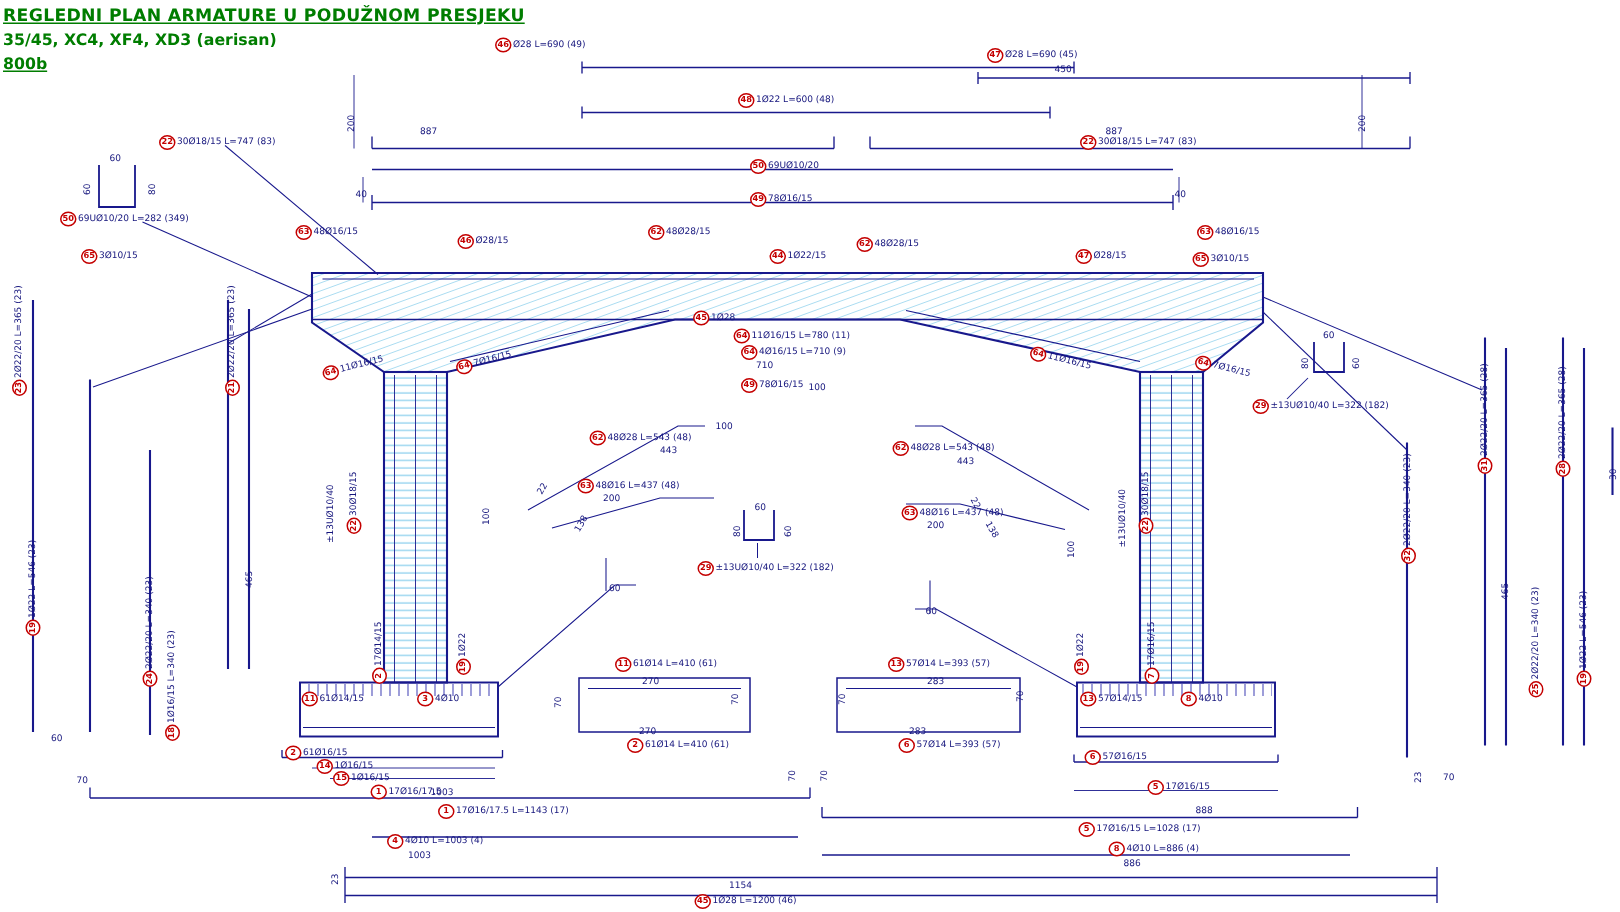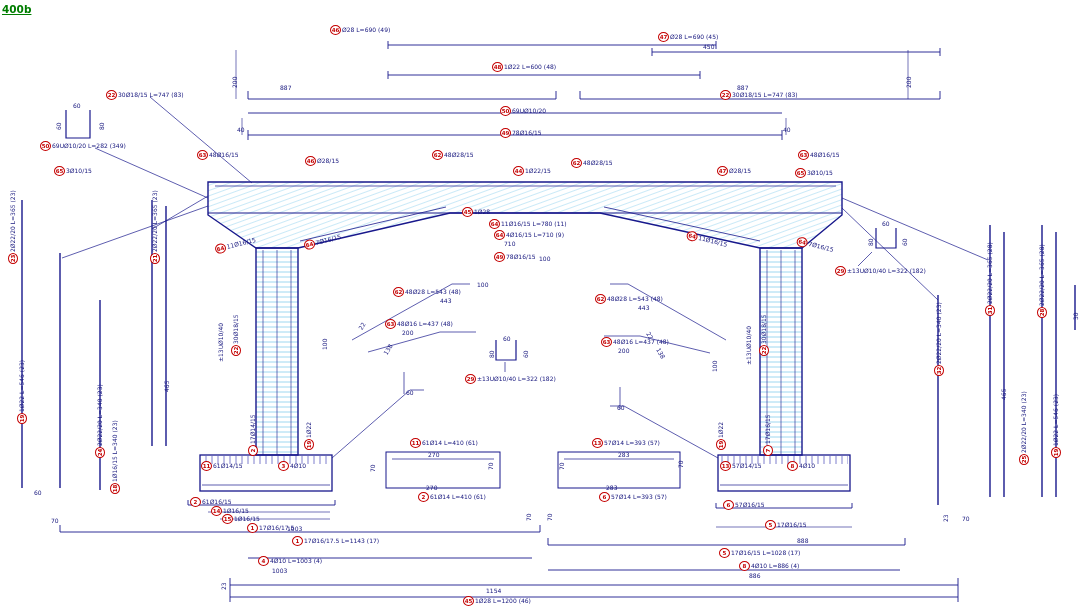--- a/index.html
+++ b/index.html
@@ -146,21 +146,23 @@
       <line x1="620" y1="409" x2="620" y2="387"></line>
       <line x1="505" y1="362" x2="505" y2="372"></line>
       <line x1="872" y1="252" x2="858" y2="266"></line>
       <polyline points="496,340 496,360 516,360 516,340" stroke-width="1.2"></polyline>
       <polyline points="876,228 876,248 896,248 896,228" stroke-width="1.2"></polyline>
       <polyline points="66,110 66,138 90,138 90,110" stroke-width="1.2"></polyline>
     </g>
   </svg>
 
   <div class="title-block">
-    <p class="t3">400b</p>
+    <p class="t1">REGLEDNI PLAN ARMATURE U PODUŽNOM PRESJEKU</p>
+    <p class="t2">35/45,  XC4,  XF4,  XD3 (aerisan)</p>
+    <p class="t3">800b</p>
   </div>
 
   <div id="annotations">
       <span class="ann" style="left: 330px; top: 25px;"><i class="pnum">46</i><b class="atext">Ø28 L=690 (49)</b></span>
       <span class="ann" style="left: 658px; top: 32px;"><i class="pnum">47</i><b class="atext">Ø28 L=690 (45)</b></span>
       <span class="ann" style="left: 703px; top: 42px;"><b class="atext">450</b></span>
       <span class="ann" style="left: 492px; top: 62px;"><i class="pnum">48</i><b class="atext">1Ø22 L=600 (48)</b></span>
       <span class="ann" style="left: 280px; top: 83px;"><b class="atext">887</b></span>
       <span class="ann" style="left: 737px; top: 83px;"><b class="atext">887</b></span>
       <span class="ann" style="left: 106px; top: 90px;"><i class="pnum">22</i><b class="atext">30Ø18/15 L=747 (83)</b></span>

